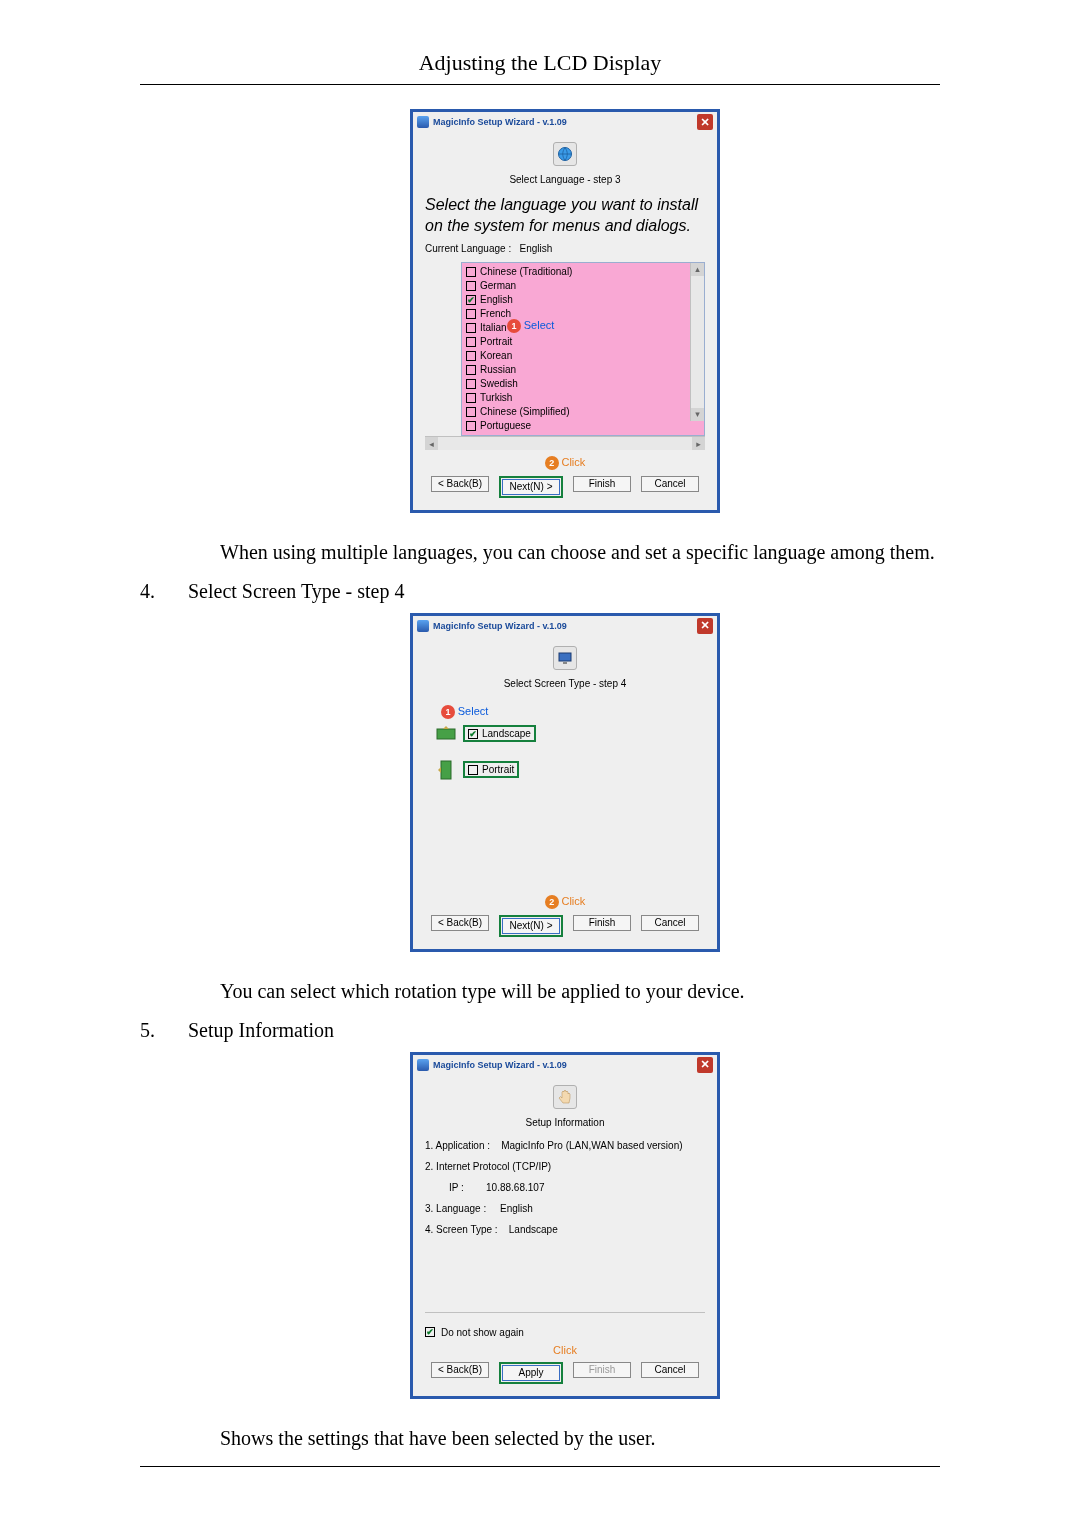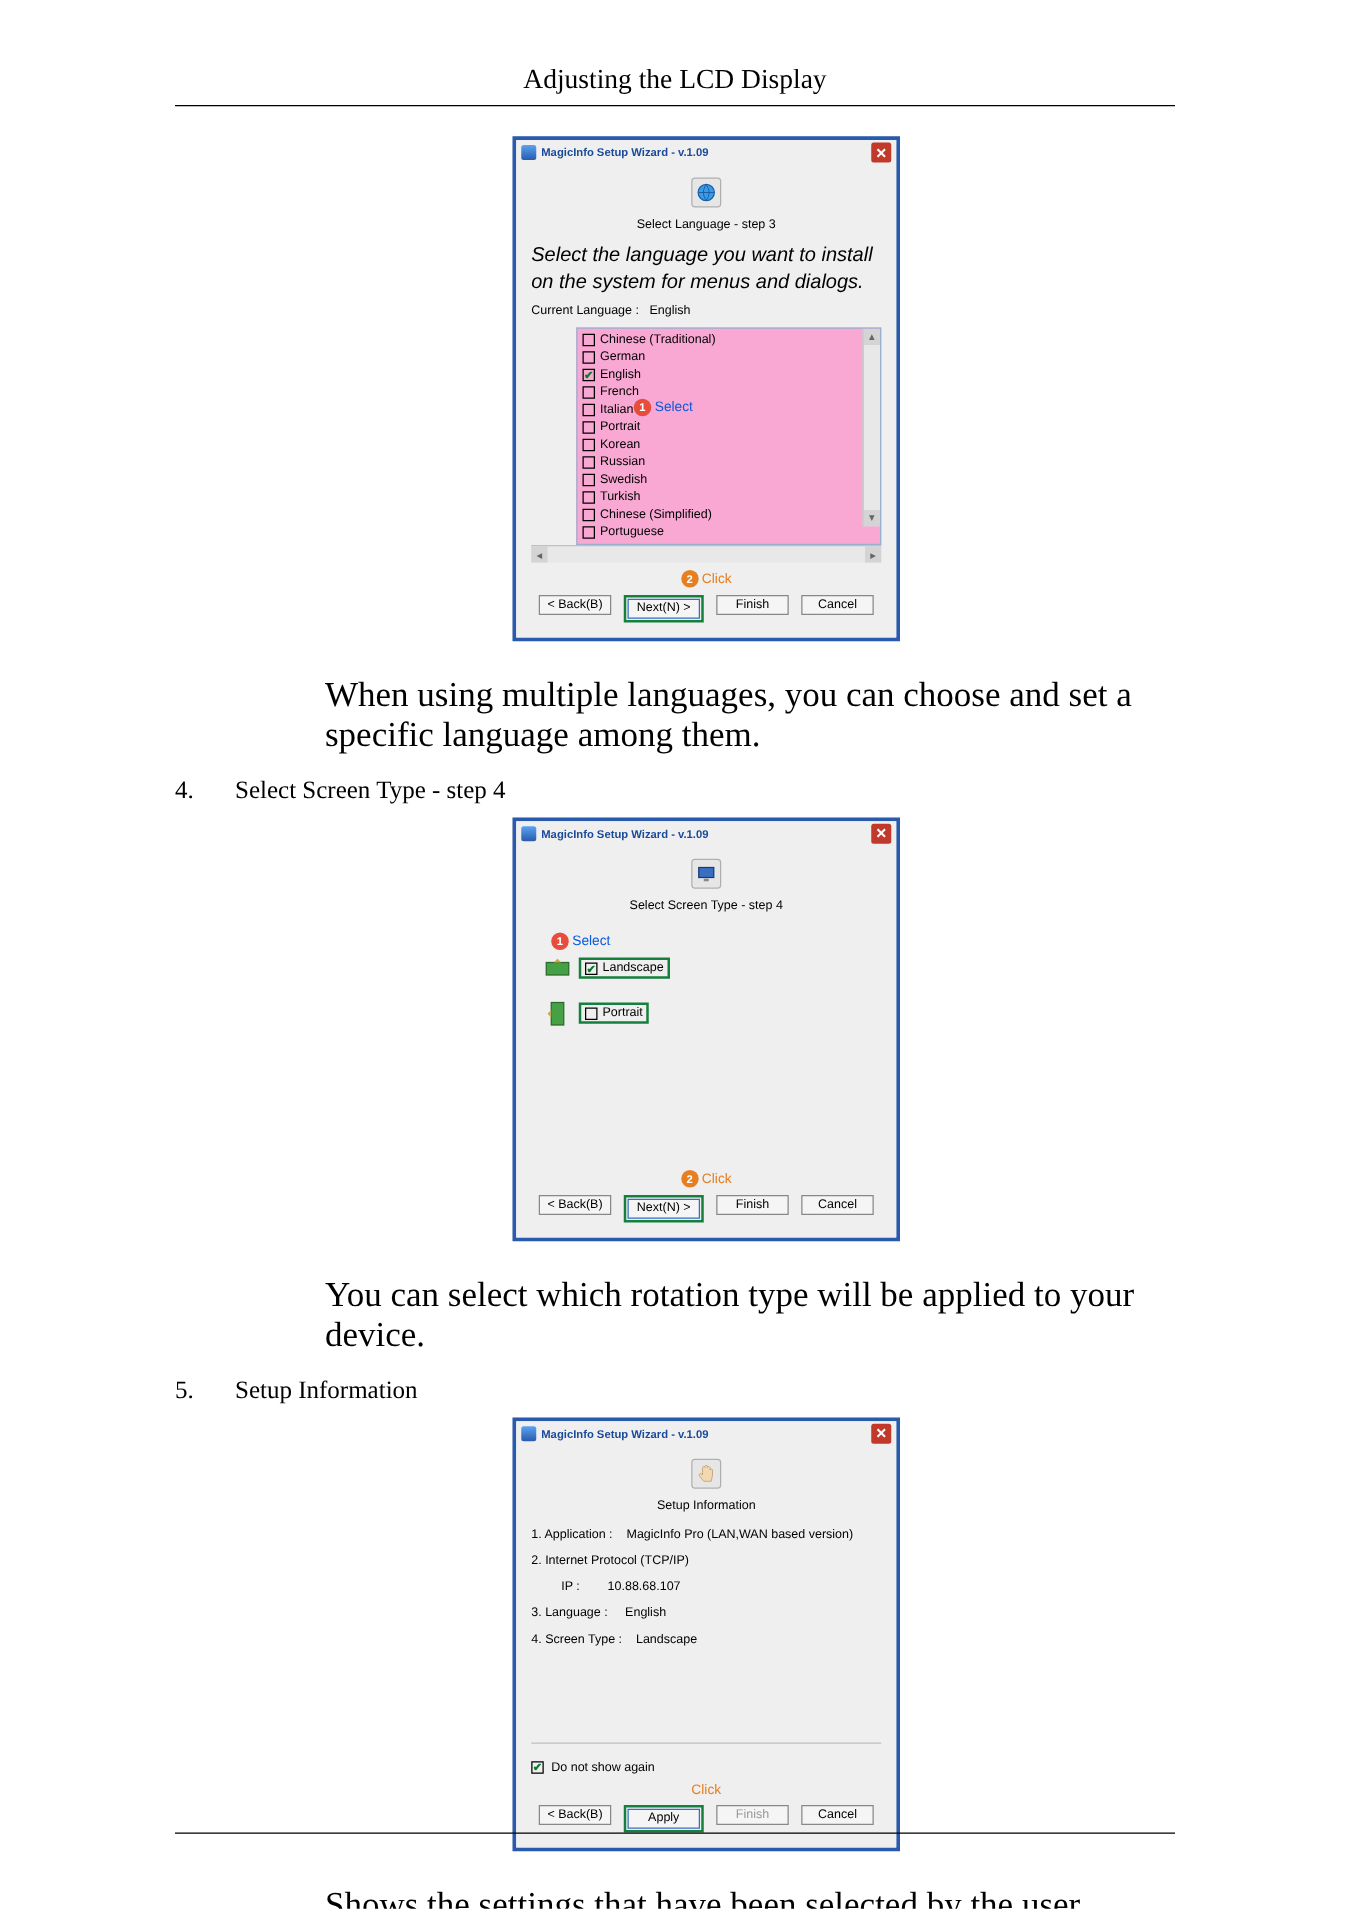--- a/index.html
+++ b/index.html
@@ -94,22 +94,22 @@
 
   
   .w5-body-area { min-height: 172px; padding-top: 2px; }
   .info-line { font-size:10px; margin-bottom:10px; }
   .info-indent { margin-left:24px; }
   .donot { display:flex; align-items:center; gap:6px; font-size:10px; margin-top:6px; border-top:0; padding-top:8px; }
   .divider { height:1px; background:#c0c0c0; margin: 2px 0 6px 0; }
 
   .body-text {
     font-family: "Times New Roman", serif;
-    font-size: 28px;
-    margin-left: 120px;
+    font-size: 20px;
+    margin-left: 80px;
     margin-bottom: 16px;
   }
   .list-row { display:flex; gap:24px; margin-bottom: 10px; }
   .list-num { font-family:"Times New Roman",serif; font-size:20px; width:24px; }
   .list-text { font-family:"Times New Roman",serif; font-size:20px; }
   .bottom-rule { position:absolute; left:140px; right:140px; bottom:60px; height:1.5px; background:#000; }
 </style>
 </head>
 <body>
 

